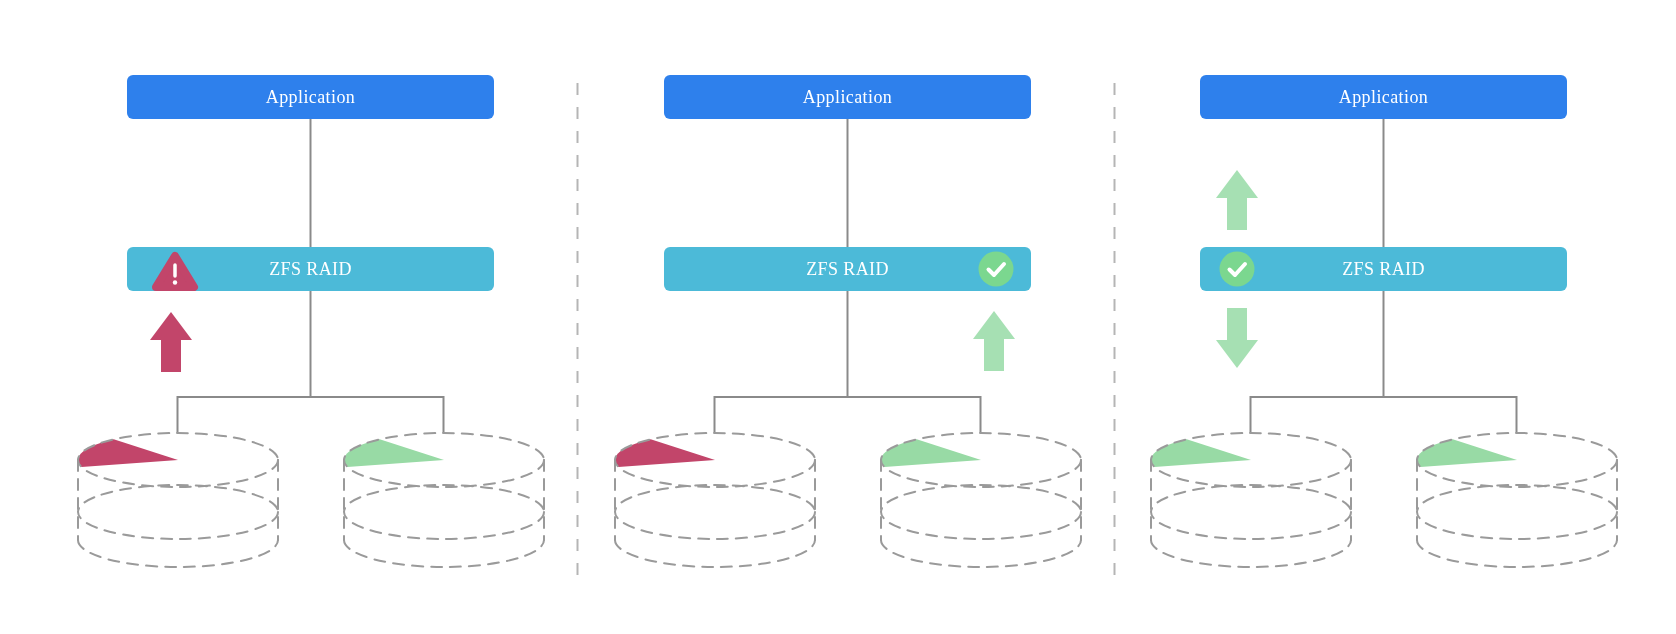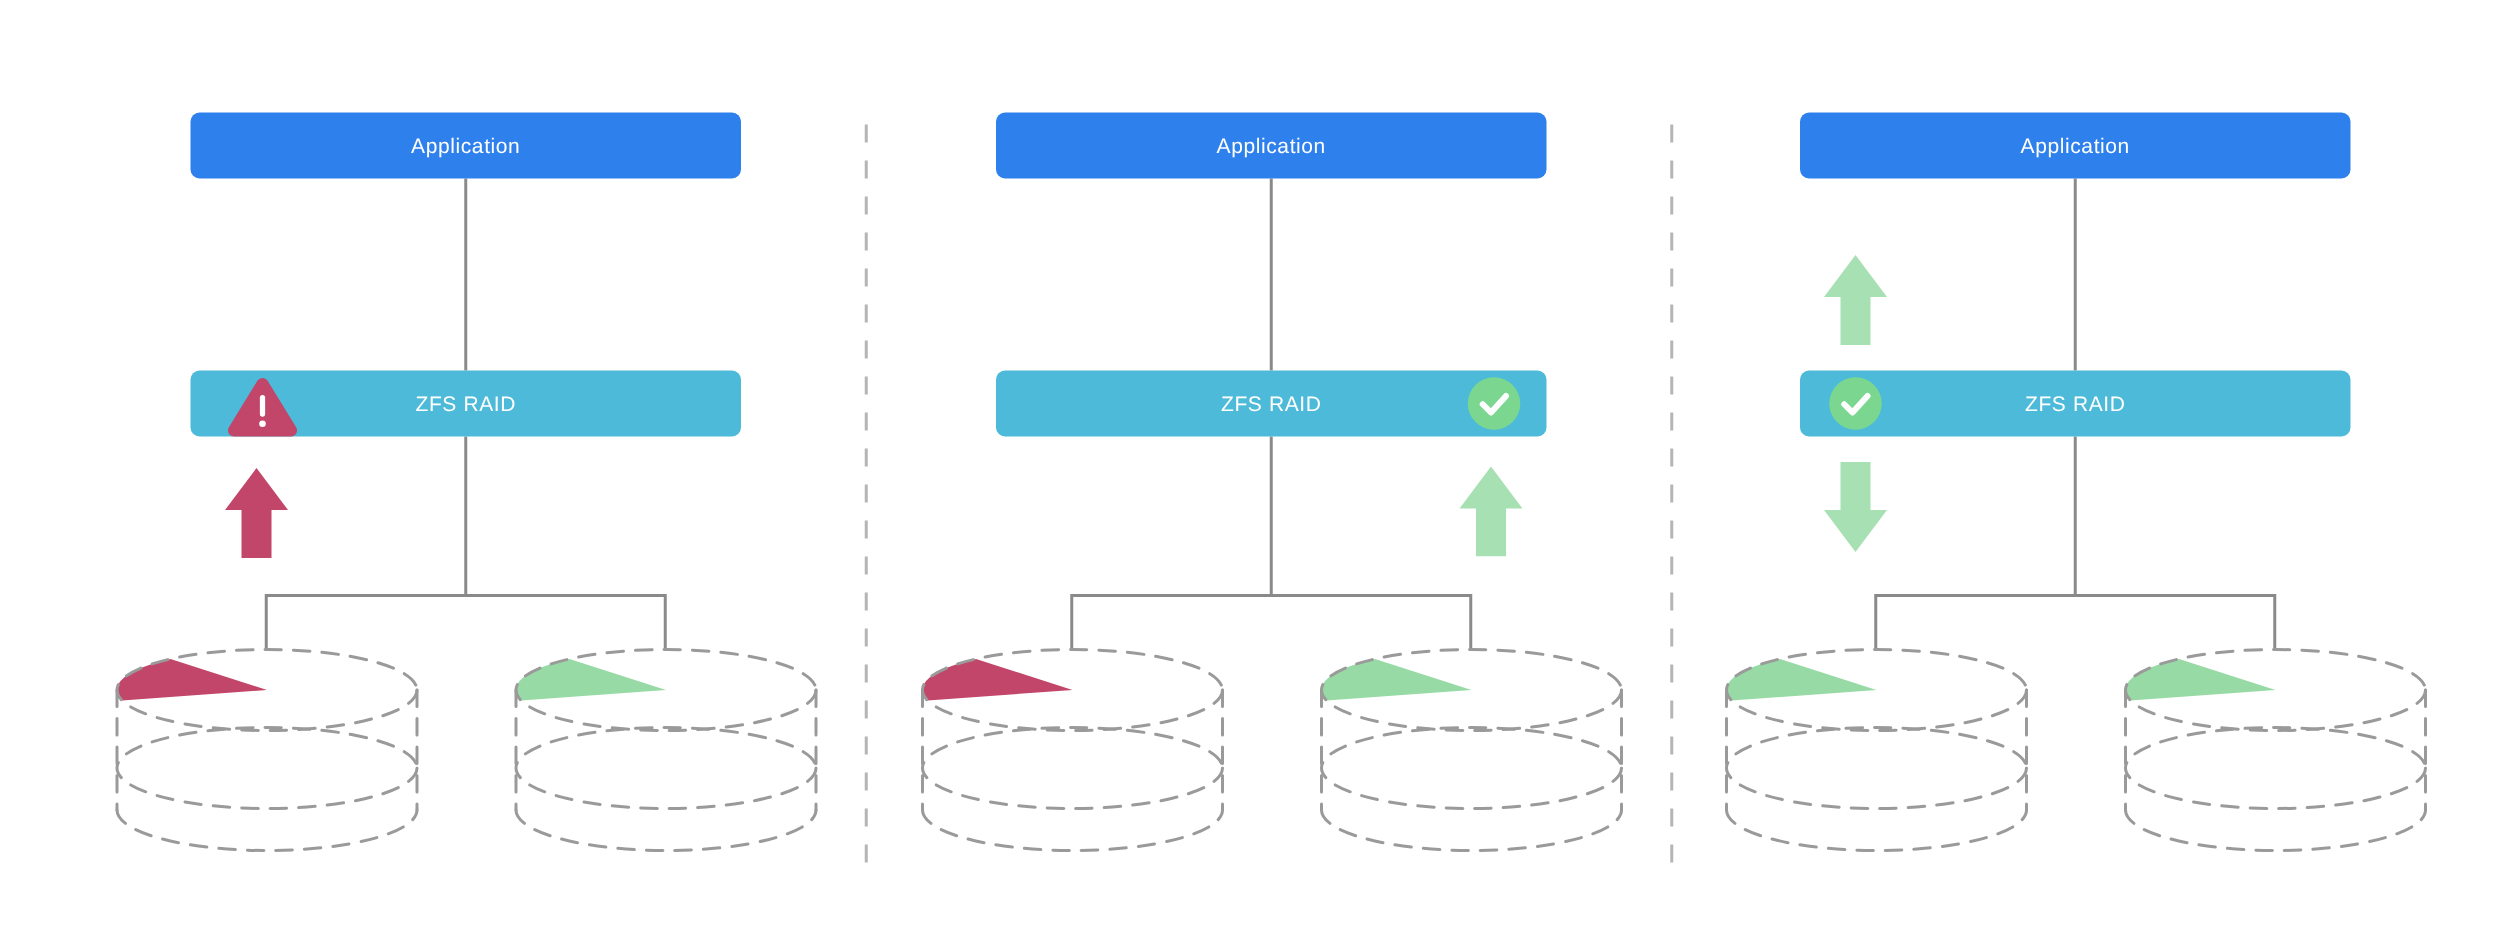--- a/index.html
+++ b/index.html
@@ -12,22 +12,23 @@
   .panel.p2{left:664px;}
   .panel.p3{left:1200px;}
 
   .node{
     position:absolute; left:0; width:367px; height:44px; border-radius:6px;
     display:flex; align-items:center; justify-content:center;
   }
   .app-node{top:75px; background:#2E80EC;}
   .raid-node{top:247px; background:#4CBAD8;}
   .node-label{
-    color:#ffffff; font-size:14px; letter-spacing:.4px; line-height:1;
+    color:#ffffff; font-size:18px; letter-spacing:.4px; line-height:1;
     user-select:none;
+    font-family:Liberation Serif, serif;
   }
 
   .connector-svg{position:absolute; left:0; top:0; width:367px; height:634px; pointer-events:none;}
   .connector-svg line, .connector-svg path{
     stroke:#8A8A8A; stroke-width:2; fill:none;
   }
 
   .disk-svg{position:absolute; width:210px; height:140px; top:432px; pointer-events:none;}
   .disk-left{left:-54px;}
   .disk-right{left:212px;}

